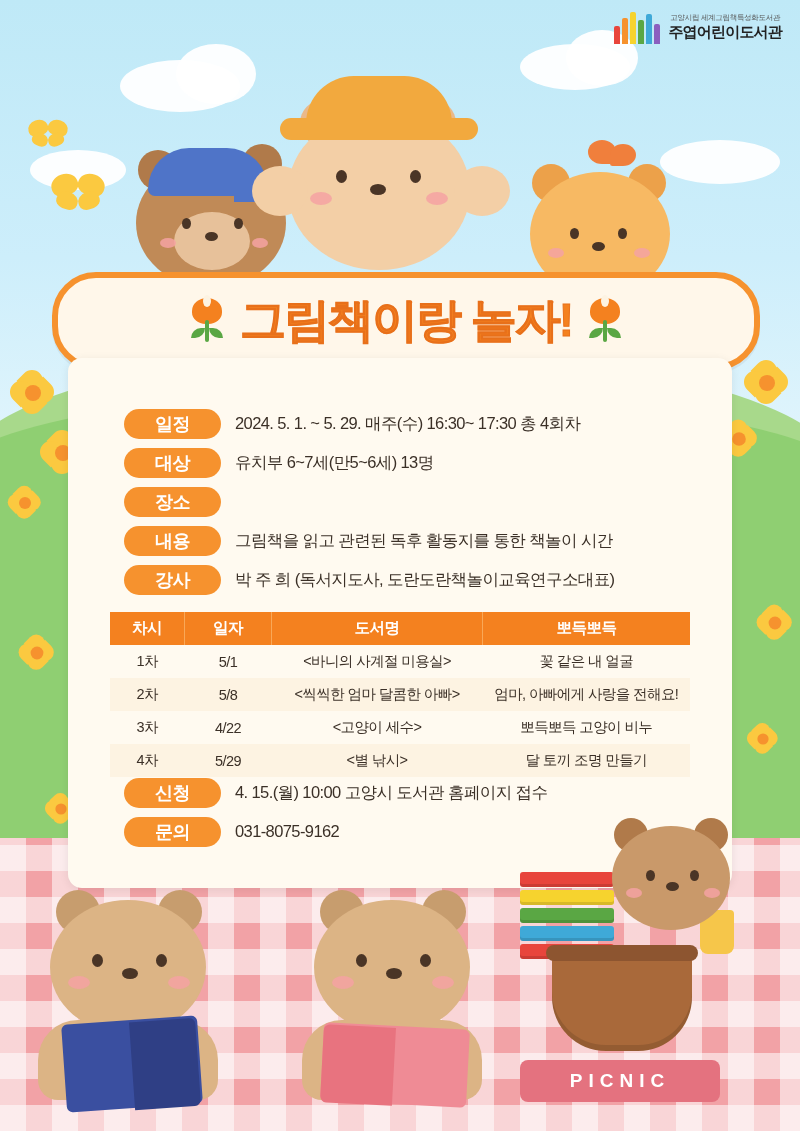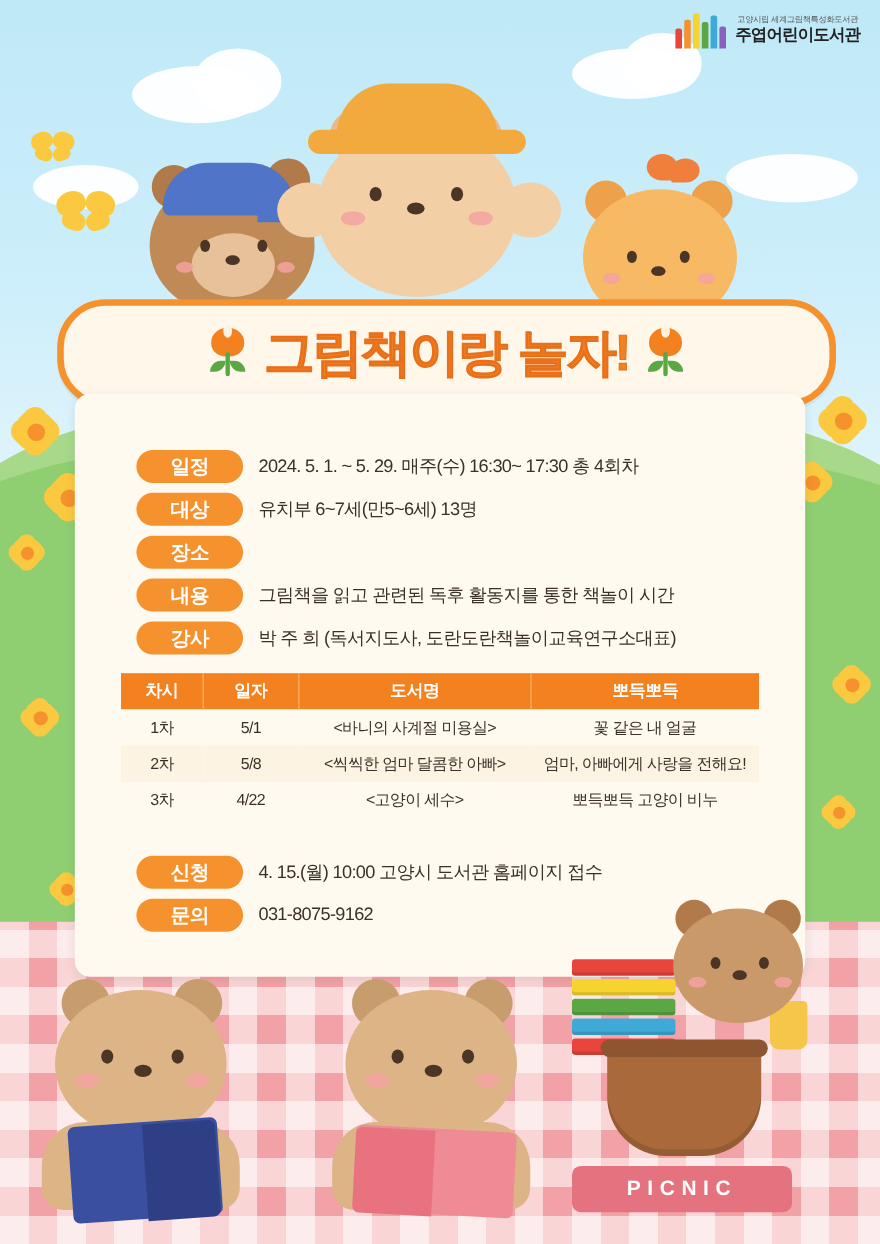--- a/index.html
+++ b/index.html
@@ -555,20 +555,26 @@
           <td>5/8</td>
           <td>&lt;씩씩한 엄마 달콤한 아빠&gt;</td>
           <td>엄마, 아빠에게 사랑을 전해요!</td>
         </tr>
         <tr>
           <td>3차</td>
           <td>4/22</td>
           <td>&lt;고양이 세수&gt;</td>
           <td>뽀득뽀득 고양이 비누</td>
         </tr>
+        <tr>
+          <td>4차</td>
+          <td>5/29</td>
+          <td>&lt;별 낚시&gt;</td>
+          <td>달 토끼 조명 만들기</td>
+        </tr>
       </tbody>
     </table>
 
     <div class="info-rows bottom">
       <div class="info-row">
         <div class="pill">신청</div>
         <div class="info-val">4. 15.(월) 10:00 고양시 도서관 홈페이지 접수</div>
       </div>
       <div class="info-row">
         <div class="pill">문의</div>

